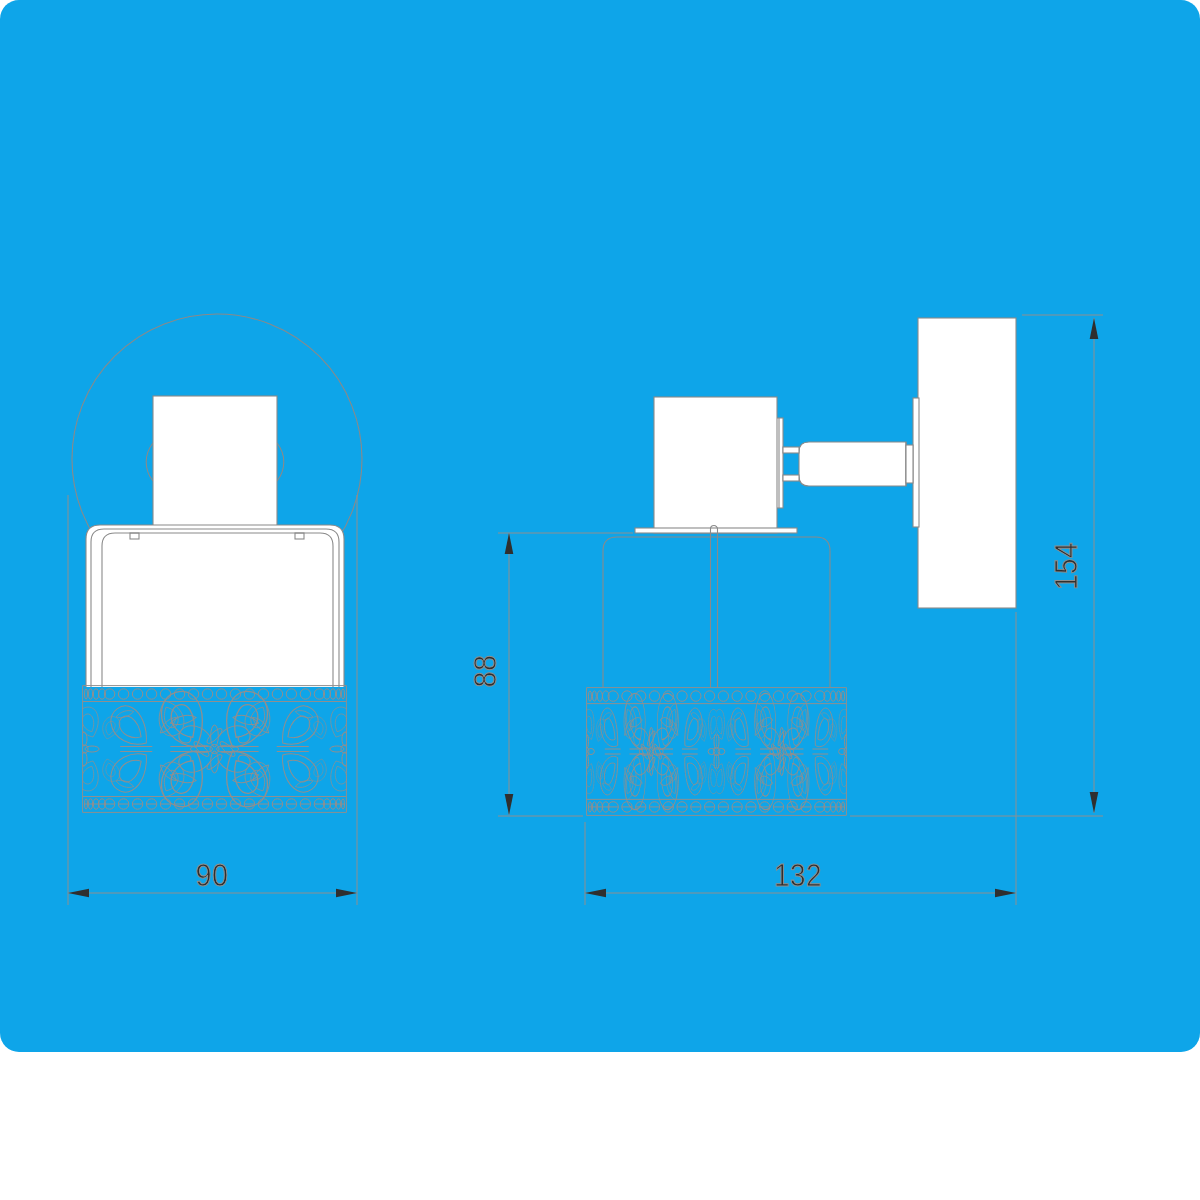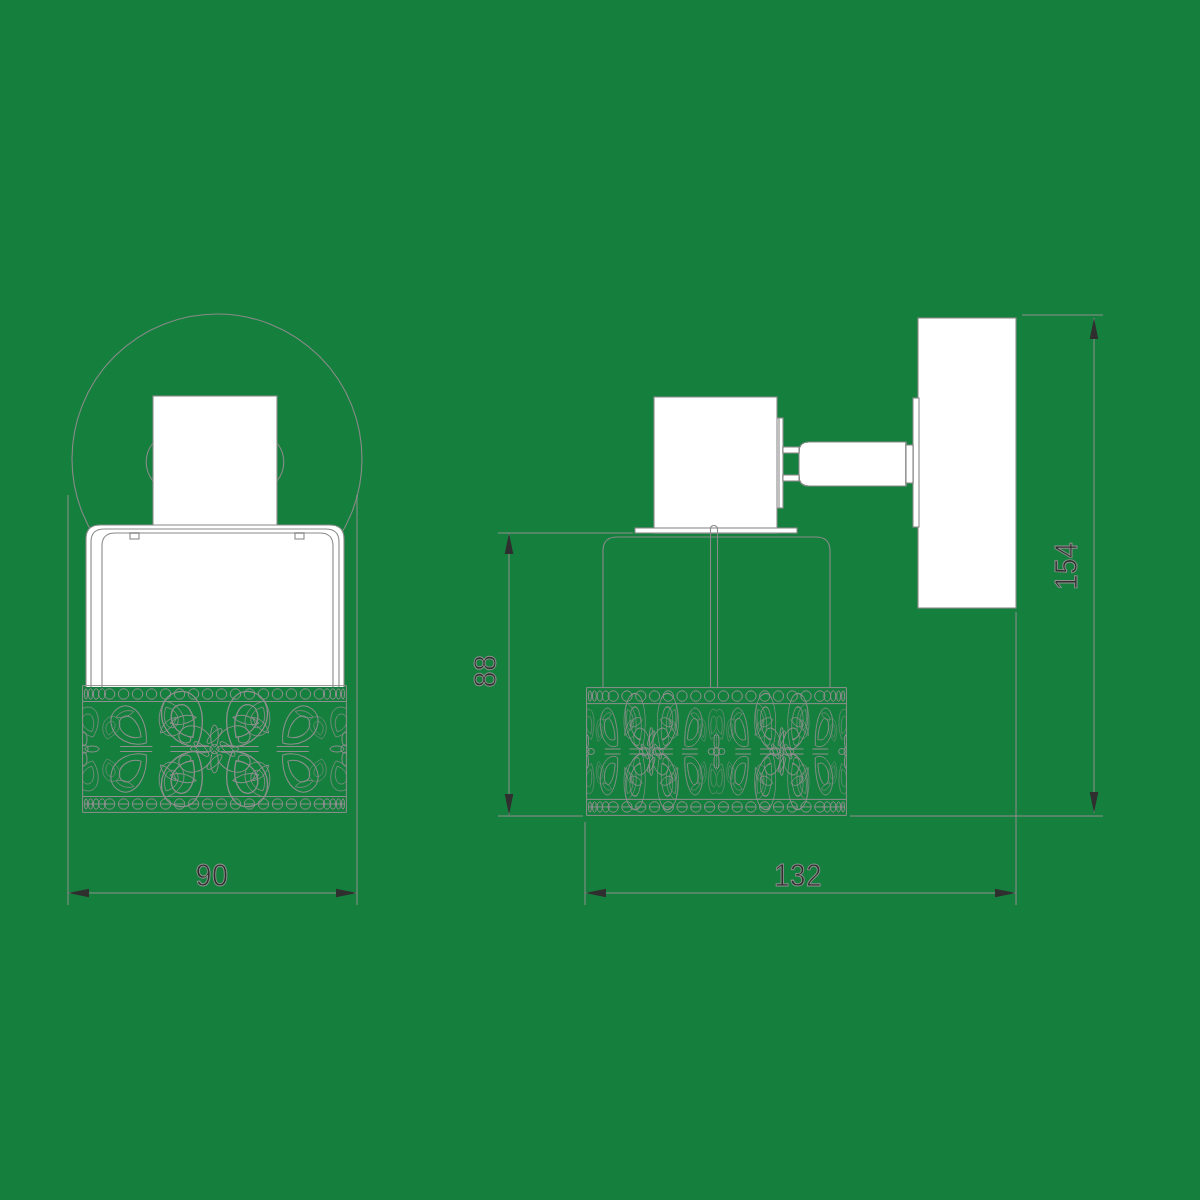--- a/index.html
+++ b/index.html
@@ -1,16 +1,16 @@
 <!DOCTYPE html>
 <html><head>
 <meta charset="utf-8">
 <style>
   html,body{margin:0;padding:0;background:#ffffff;}
-  .canvas{position:relative;width:1200px;height:1200px;background:#15803d;overflow:hidden;}
+  .canvas{position:relative;width:1200px;height:1052px;background:#0ea5e9;overflow:hidden;border-radius:19px;}
   svg{display:block;}
   .ln  {stroke:#8a8a8a;stroke-width:1.1;fill:none;}
   .lnf {stroke:#8a8a8a;stroke-width:1.1;fill:#ffffff;}
   .orn {stroke:#8f8f8f;stroke-width:1;fill:none;vector-effect:non-scaling-stroke;}
   .orn *{vector-effect:non-scaling-stroke;}
   .dim {stroke:#8f8f8f;stroke-width:1;fill:none;}
   .arw {fill:#2f2f2f;stroke:none;}
   .dimtext{font-family:"Liberation Sans","DejaVu Sans",sans-serif;font-size:31px;letter-spacing:.5px;}
 </style>
 </head>

